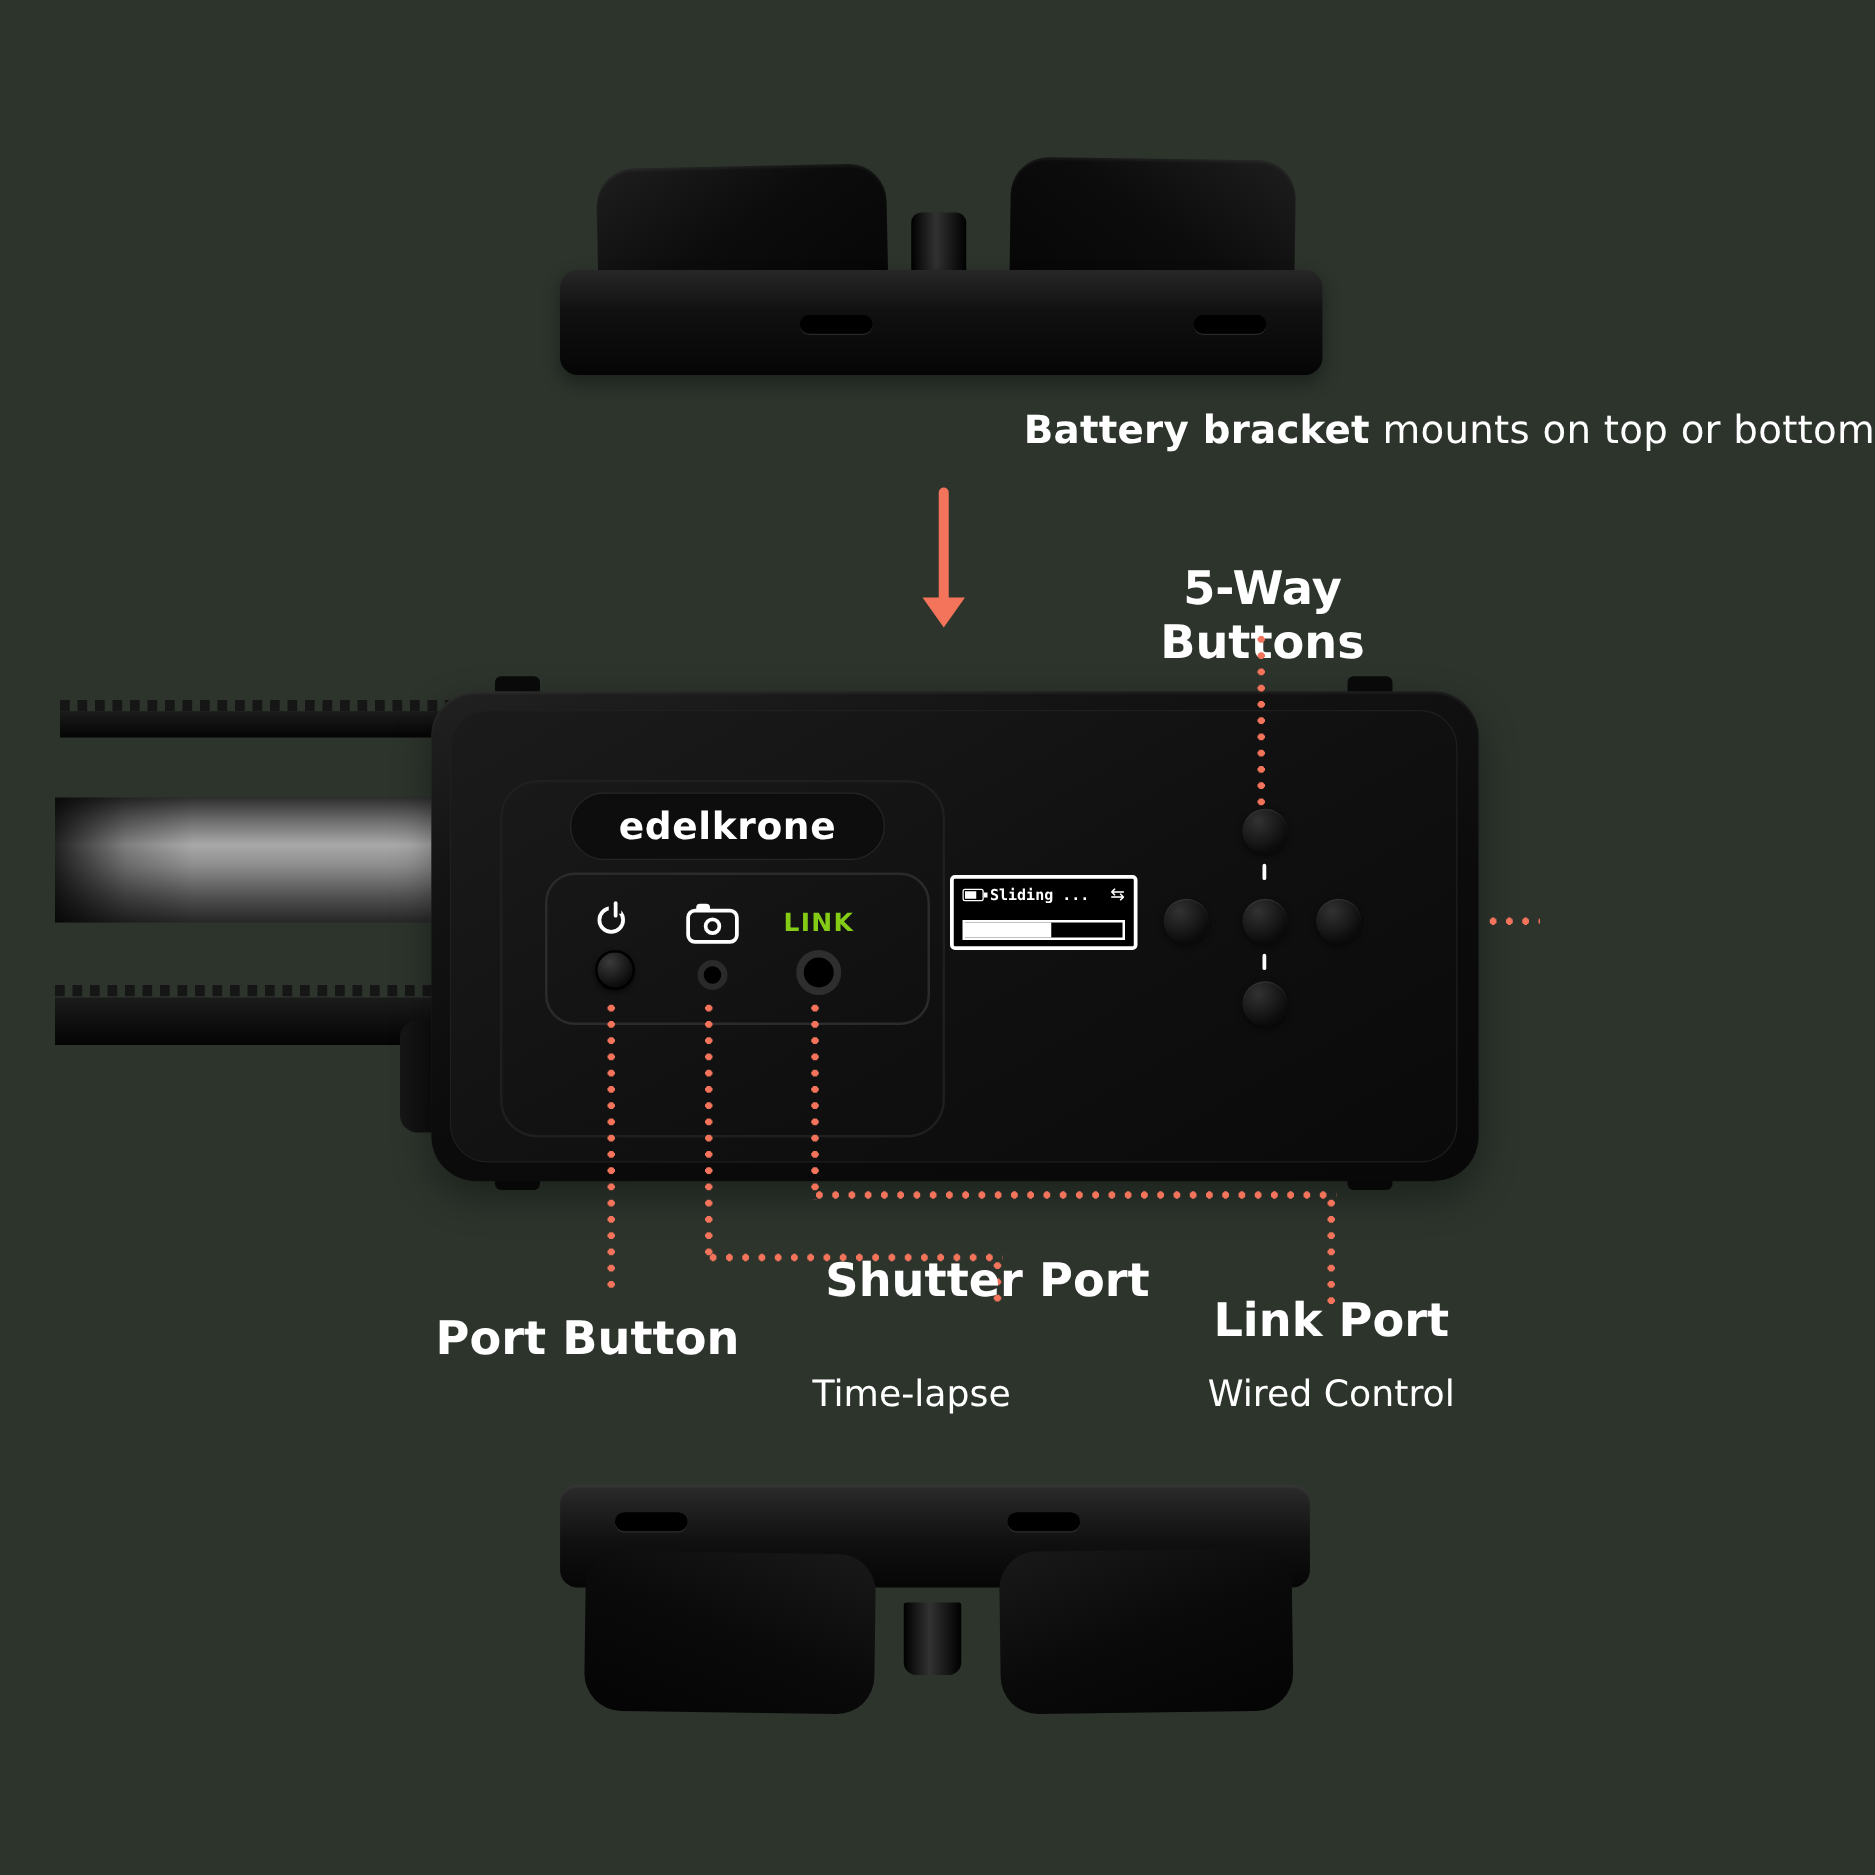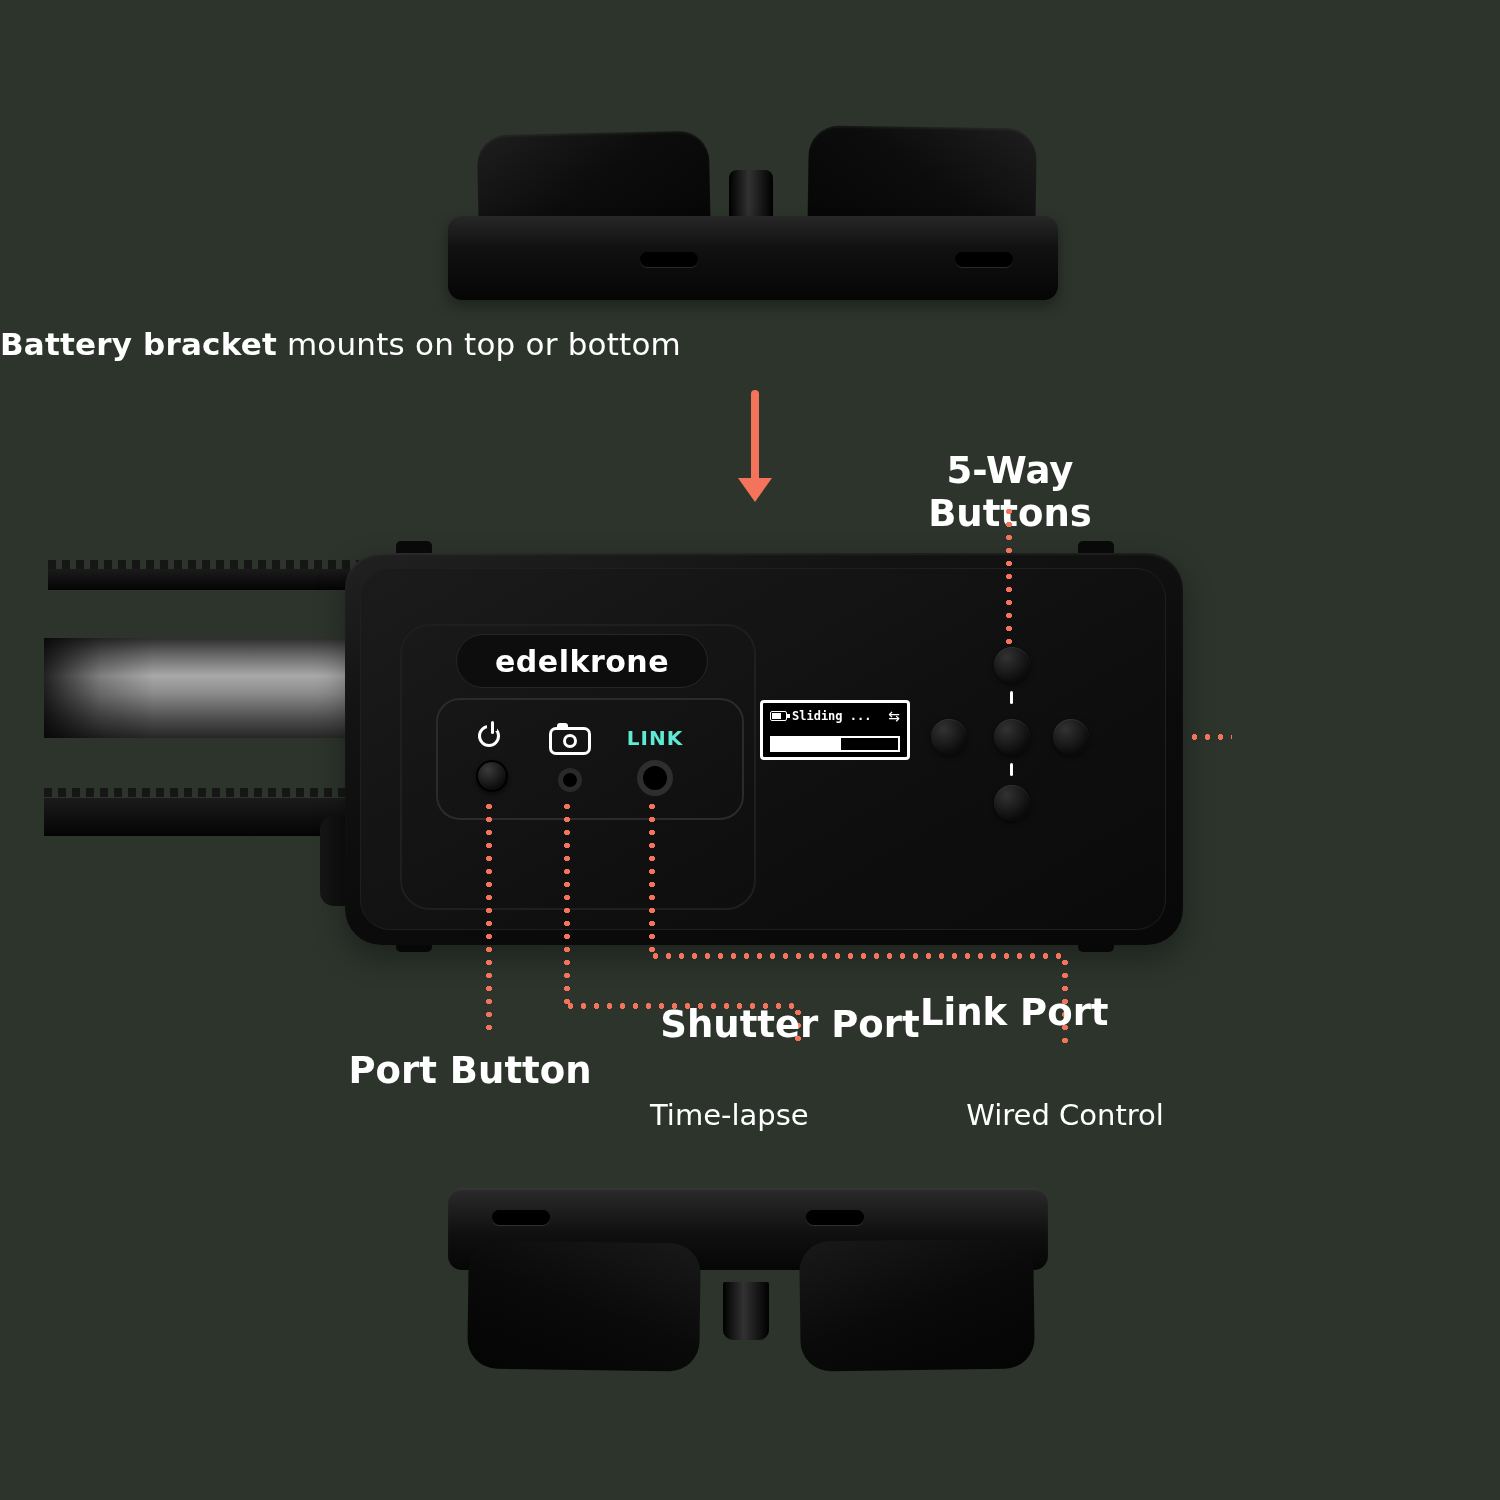--- a/index.html
+++ b/index.html
@@ -30,37 +30,37 @@
     background:linear-gradient(90deg,#000 0%,#323232 45%,#000 100%);}
   .tb-base{left:448px;top:216px;width:610px;height:84px;border-radius:14px;
     background:linear-gradient(180deg,#272727 0%,#111 38%,#050505 100%);
     box-shadow:0 6px 14px rgba(0,0,0,.35);}
   .slot{width:58px;height:15px;border-radius:8px;background:#000;
     box-shadow:inset 0 3px 3px #000,0 1px 0 rgba(255,255,255,.12);}
   .tb-slot1{left:640px;top:252px;}
   .tb-slot2{left:955px;top:252px;}
 
   
-  .caption{left:0;top:326px;width:1500px;text-align:left;font-size:31px;letter-spacing:.2px;}
+  .caption{left:0;top:326px;width:1500px;text-align:right;font-size:31px;letter-spacing:.2px;}
   .caption b{font-weight:700;}
 
   
   .arrow-line{left:751px;top:390px;width:8px;height:92px;border-radius:4px;background:var(--accent);}
   .arrow-head{left:738px;top:478px;width:0;height:0;
     border-left:17px solid transparent;border-right:17px solid transparent;border-top:24px solid var(--accent);}
 
   
   .callout{font-weight:700;font-size:37px;line-height:1.15;}
   .five-way-label{left:860px;top:450px;width:300px;text-align:center;}
   .lead-five-way{left:1006px;top:505px;height:140px;}
   .power-adapter-label{left:1235px;top:658px;width:240px;text-align:left;line-height:52px;}
   .lead-power-adapter{left:1188px;top:734px;width:44px;}
   .power-button-label{left:330px;top:1050px;width:280px;text-align:center;}
   .shutter-label{left:650px;top:1004px;width:280px;text-align:center;}
-  .link-label-callout{left:920px;top:992px;width:290px;text-align:left;}
+  .link-label-callout{left:920px;top:1036px;width:290px;text-align:center;}
   .sub-callout{font-weight:400;font-size:29px;}
   .shutter-sub{left:650px;top:1098px;width:280px;}
   .link-sub{left:920px;top:1098px;width:290px;text-align:center;}
 
   .lead-power-v{left:486px;top:800px;height:235px;}
   .lead-shutter-v1{left:564px;top:800px;height:210px;}
   .lead-shutter-h{left:564px;top:1003px;width:238px;}
   .lead-shutter-v2{left:795px;top:1006px;height:38px;}
   .lead-link-v1{left:649px;top:800px;height:160px;}
   .lead-link-h{left:649px;top:953px;width:420px;}
@@ -98,21 +98,21 @@
 
   
   .power-symbol{left:478px;top:722px;width:28px;height:28px;}
   .power-symbol .ring{position:absolute;left:0;top:3px;width:22px;height:22px;border:3px solid #fff;border-radius:50%;}
   .power-symbol .gapmask{position:absolute;left:9px;top:0;width:10px;height:9px;background:#141414;}
   .power-symbol .bar{position:absolute;left:12.5px;top:-1px;width:3px;height:13px;background:#fff;border-radius:2px;}
   .camera-symbol{left:549px;top:723px;width:42px;height:32px;}
   .camera-symbol .bodyrect{position:absolute;left:0;top:4px;width:42px;height:28px;border:3px solid #fff;border-radius:7px;}
   .camera-symbol .lens{position:absolute;left:14px;top:11px;width:14px;height:14px;border:3px solid #fff;border-radius:50%;}
   .camera-symbol .hump{position:absolute;left:8px;top:0;width:11px;height:6px;background:#fff;border-radius:3px 3px 0 0;}
-  .link-text{left:615px;top:726px;width:80px;text-align:center;font-weight:700;font-size:20px;letter-spacing:1px;color:#5eead4;}
+  .link-text{left:615px;top:726px;width:80px;text-align:center;font-weight:700;font-size:20px;letter-spacing:1px;color:#84cc16;}
 
   
   .power-btn{left:476px;top:760px;width:32px;height:32px;border-radius:50%;border:2px solid #000;
     background:radial-gradient(circle at 35% 28%,#3a3a3a,#0c0c0c 72%);box-shadow:0 2px 4px rgba(0,0,0,.6);}
   .shutter-port{left:558px;top:768px;width:24px;height:24px;border-radius:50%;border:5px solid #2a2a2a;background:#000;}
   .link-port{left:637px;top:760px;width:36px;height:36px;border-radius:50%;border:6px solid #2e2e2e;background:#000;}
 
   
   .oled{left:760px;top:700px;width:150px;height:60px;background:#000;border:3px solid #fff;border-radius:4px;
     padding:5px 7px;display:flex;flex-direction:column;justify-content:space-between;}

